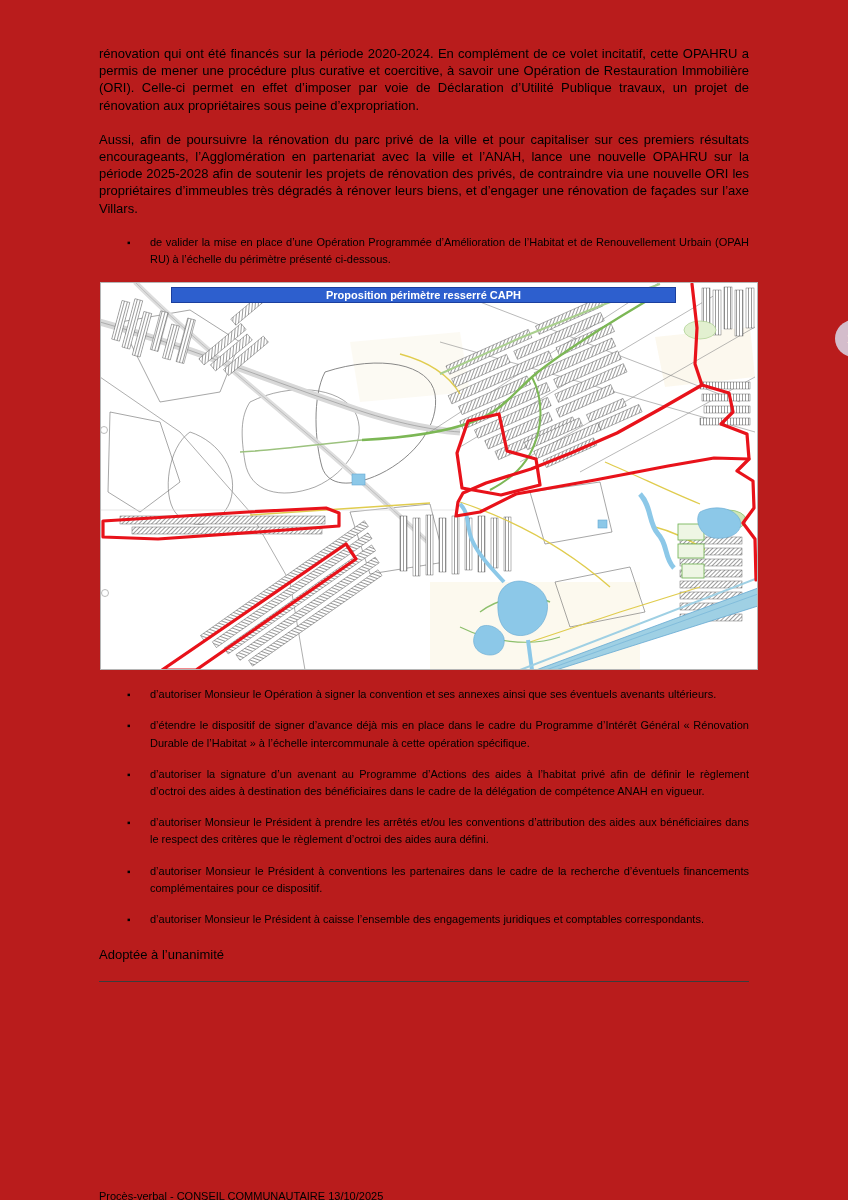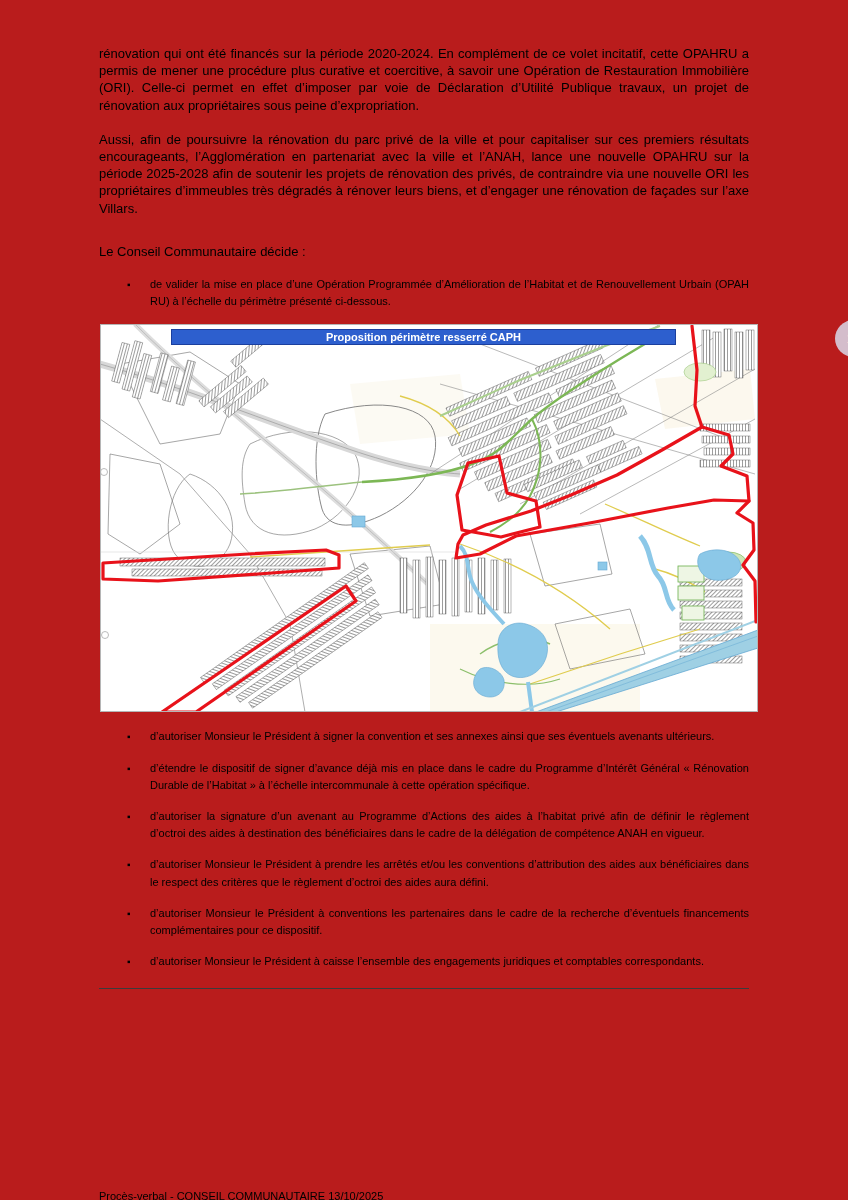--- a/index.html
+++ b/index.html
@@ -34,21 +34,20 @@
 </style>
 </head>
 <body>
 
 <div class="page">
   <div class="content">
 
     <p class="para">rénovation qui ont été financés sur la période 2020-2024. En complément de ce volet incitatif, cette OPAHRU a permis de mener une procédure plus curative et coercitive, à savoir une Opération de Restauration Immobilière (ORI). Celle-ci permet en effet d’imposer par voie de Déclaration d’Utilité Publique travaux, un projet de rénovation aux propriétaires sous peine d’expropriation.</p>
     <p class="para">Aussi, afin de poursuivre la rénovation du parc privé de la ville et pour capitaliser sur ces premiers résultats encourageants, l’Agglomération en partenariat avec la ville et l’ANAH, lance une nouvelle OPAHRU sur la période 2025-2028 afin de soutenir les projets de rénovation des privés, de contraindre via une nouvelle ORI les propriétaires d’immeubles très dégradés à rénover leurs biens, et d’engager une rénovation de façades sur l’axe Villars.</p>
 
-    <p class="intro">Le Conseil Communautaire décide :</p>
 
     <ul class="blist">
       <li>
         <span class="bm">▪</span>
         <span class="bt">de valider la mise en place d’une Opération Programmée d’Amélioration de l’Habitat et de Renouvellement Urbain (OPAH RU) à l’échelle du périmètre présenté ci-dessous.</span>
       </li>
     </ul>
 
     <div class="map-figure">
       <svg width="658" height="388" viewBox="0 0 658 388" xmlns="http://www.w3.org/2000/svg">
@@ -238,21 +237,21 @@
         </g>
 
         <rect x="0.5" y="0.5" width="657" height="387" fill="none" stroke="#b5b5b5" stroke-width="1"></rect>
       </svg>
       <div class="map-title">Proposition périmètre resserré CAPH</div>
     </div>
 
     <ul class="blist">
       <li>
         <span class="bm">▪</span>
-        <span class="bt">d’autoriser Monsieur le Président à signer la convention et ses annexes ainsi que ses éventuels avenants ultérieurs.</span>
+        <span class="bt">d’autoriser Monsieur le Opération à signer la convention et ses annexes ainsi que ses éventuels avenants ultérieurs.</span>
       </li>
       <li>
         <span class="bm">▪</span>
         <span class="bt">d’étendre le dispositif de signer d’avance déjà mis en place dans le cadre du Programme d’Intérêt Général « Rénovation Durable de l’Habitat » à l’échelle intercommunale à cette opération spécifique.</span>
       </li>
       <li>
         <span class="bm">▪</span>
         <span class="bt">d’autoriser la signature d’un avenant au Programme d’Actions des aides à l’habitat privé afin de définir le règlement d’octroi des aides à destination des bénéficiaires dans le cadre de la délégation de compétence ANAH en vigueur.</span>
       </li>
       <li>
@@ -262,19 +261,20 @@
       <li>
         <span class="bm">▪</span>
         <span class="bt">d’autoriser Monsieur le Président à conventions les partenaires dans le cadre de la recherche d’éventuels financements complémentaires pour ce dispositif.</span>
       </li>
       <li>
         <span class="bm">▪</span>
         <span class="bt">d’autoriser Monsieur le Président à caisse l’ensemble des engagements juridiques et comptables correspondants.</span>
       </li>
     </ul>
 
+    <p class="adoption">Adoptée à l’unanimité</p>
     <hr class="rule">
   </div>
 
   <div class="page-indicator">10</div>
 
   <div class="footer">Procès-verbal - CONSEIL COMMUNAUTAIRE 13/10/2025</div>
 </div>
 
 </body></html>

